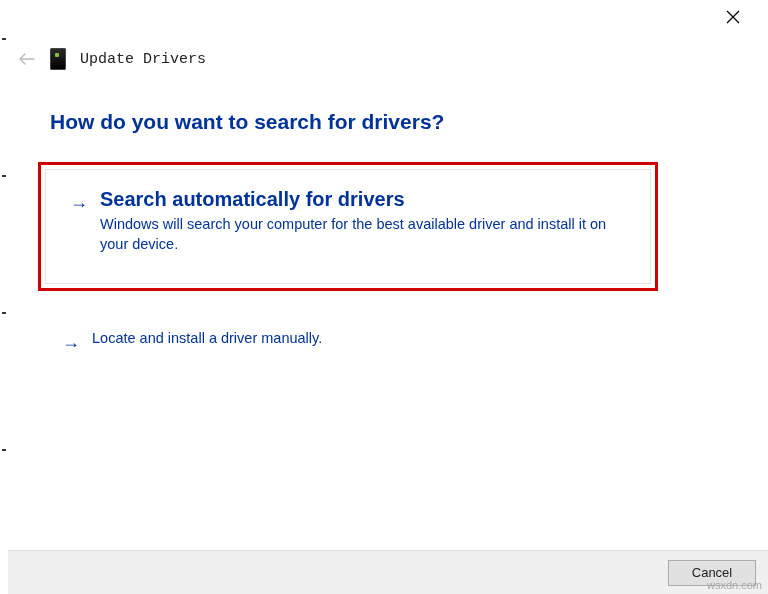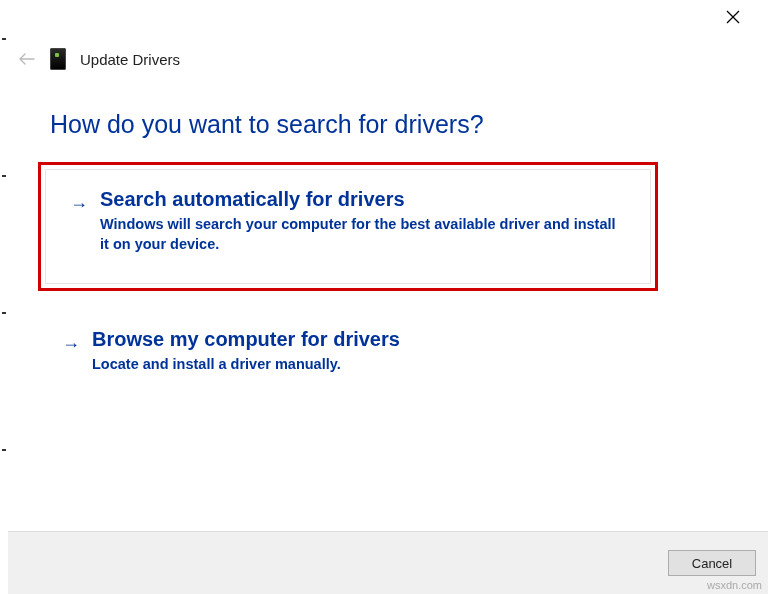--- a/index.html
+++ b/index.html
@@ -20,20 +20,21 @@
       cursor: pointer;
     }
     .close-btn svg { width: 14px; height: 14px; }
     .header-row {
       position: absolute;
       top: 48px;
       left: 18px;
       display: flex;
       align-items: center;
       gap: 14px;
+      font-family: Liberation Mono, monospace;
     }
     .back-arrow {
       color: #999;
       width: 18px;
       display: flex;
       align-items: center;
       justify-content: center;
     }
     .device-icon {
       width: 16px;
@@ -52,23 +53,23 @@
       border-radius: 1px;
     }
     .header-title {
       font-size: 15px;
       color: #222;
     }
     .question {
       position: absolute;
       top: 110px;
       left: 50px;
-      font-size: 25px;
+      font-size: 21px;
       color: #003399;
-      font-weight: 400;
+      font-weight: 700;
       text-align: right;
     }
     .option-wrap {
       position: absolute;
       left: 38px;
       width: 620px;
     }
     .option-hl { top: 162px; border: 3px solid #d00000; padding: 4px; }
     .option1 {
       border: 1px solid #e5e5e5;
@@ -87,28 +88,27 @@
     .opt-title {
       color: #003399;
       font-size: 20px;
       font-weight: 700;
       margin-bottom: 3px;
     }
     .opt-desc {
       color: #003399;
       font-size: 14.5px;
       line-height: 1.4;
-      font-weight: bold;
     }
     .footer {
       position: absolute;
       bottom: 0;
       left: 8px;
       right: 0;
-      height: 63px;
+      height: 44px;
       background: #f0f0f0;
       border-top: 1px solid #dcdcdc;
       display: flex;
       align-items: center;
       justify-content: flex-end;
       padding-right: 12px;
     }
     .cancel-btn {
       width: 88px;
       height: 26px;
@@ -166,21 +166,20 @@
         <div class="opt-desc">Windows will search your computer for the best available driver and install it on your device.</div>
       </div>
     </div>
   </div>
 </div>
 
 <div class="option-wrap option2-wrap">
   <div class="option-row">
     <div class="opt-arrow" style="margin-left:16px;">→</div>
     <div>
-      <div class="opt-title">Browse my computer for drivers</div>
       <div class="opt-desc">Locate and install a driver manually.</div>
     </div>
   </div>
 </div>
 
 <div class="footer">
   <button class="cancel-btn">Cancel</button>
 </div>
 
 <div class="watermark">wsxdn.com</div>

